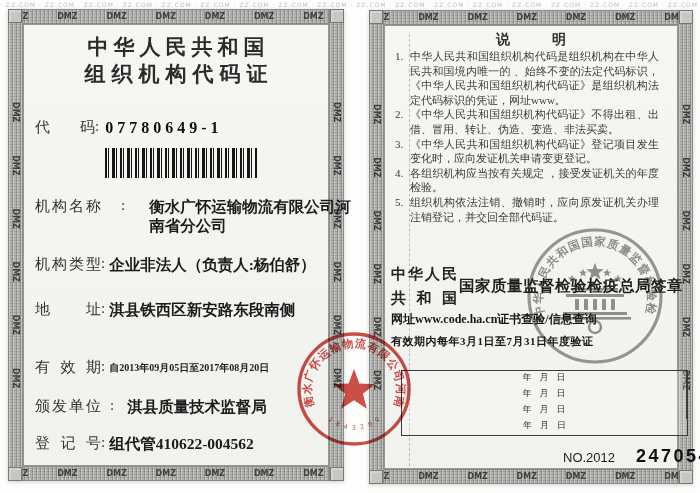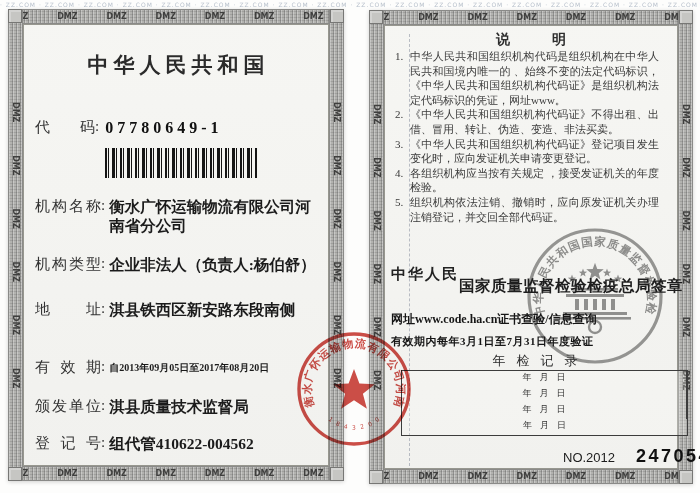--- a/index.html
+++ b/index.html
@@ -39,43 +39,43 @@
   .band-left{left:0;} .band-right{right:0;}
   .corner{
     position:absolute;width:14px;height:14px;background:#c6c6c3;
     box-shadow:inset 0 0 0 1px #777775, inset 3px 3px 0 rgba(255,255,255,.25);
   }
   .c-tl{top:0;left:0;} .c-tr{top:0;right:0;} .c-bl{bottom:0;left:0;} .c-br{bottom:0;right:0;}
   .inner{position:absolute;inset:15px;border:1px solid #97978f;}
   
   .lp-title{position:absolute;left:16px;right:16px;text-align:center;
     font-size:21px;font-weight:600;color:#2b2b2b;}
-  #lp-title1{top:42px;letter-spacing:5px;text-indent:5px;}
+  #lp-title1{top:24px;letter-spacing:5px;text-indent:5px;}
   #lp-title2{top:51px;letter-spacing:6px;text-indent:6px;}
   .lrow{position:absolute;left:27px;display:flex;align-items:flex-start;}
   .lbl{display:inline-block;width:66px;text-align:justify;text-align-last:justify;
     font-size:15px;color:#333;flex:none;}
   .lbl-code{width:60px;}
   .colon{font-size:15px;color:#333;flex:none;}
   .lval{font-size:15.5px;font-weight:600;color:#1b1b1b;margin-left:4px;line-height:19px;}
   #row-code{top:109px;}
   #code-digits{font-size:16px;font-weight:700;letter-spacing:4px;margin-left:6px;color:#111;}
   #barcode{
     position:absolute;left:97px;top:139px;width:153px;height:30px;
     background:repeating-linear-gradient(90deg,
       #141414 0 2px, #f3f3f0 2px 3px,
       #141414 3px 4px, #f3f3f0 4px 7px,
       #141414 7px 10px, #f3f3f0 10px 11px,
       #141414 11px 12px, #f3f3f0 12px 15px);
   }
-  #row-name{top:188px;} #row-name .lval{width:210px;}
+  #row-name{top:188px;gap:20px;} #row-name .lval{width:210px;}
   #row-type{top:246px;}
   #row-addr{top:291px;}
   #row-valid{top:349px;} #row-valid .lval{font-size:10px;white-space:nowrap;}
-  #row-issue{top:388px;}
+  #row-issue{top:388px;gap:9px;}
   #row-reg{top:425px;}
   
   .rp-note-title{position:absolute;top:21px;left:20px;right:20px;text-align:center;
     font-size:14px;font-weight:600;letter-spacing:42px;text-indent:42px;color:#2d2d2d;}
   #notes{position:absolute;left:26px;top:39px;width:264px;z-index:2;}
   .note{display:flex;font-size:11px;line-height:14.6px;color:#3a3a3a;}
   .note-num{flex:none;width:15px;}
   .note-text{flex:1;text-align:justify;}
   #fold-line{position:absolute;left:40px;top:24px;height:432px;border-left:1px dashed rgba(110,120,140,.45);}
   #issuer{position:absolute;left:22px;top:252px;width:66px;z-index:2;
@@ -116,20 +116,21 @@
     <div class="band band-h band-bottom">DMZ DMZ DMZ DMZ DMZ DMZ DMZ DMZ</div>
     <div class="band band-v band-left">DMZ DMZ DMZ DMZ DMZ DMZ</div>
     <div class="band band-v band-right">DMZ DMZ DMZ DMZ DMZ DMZ</div>
     <div class="corner c-tl"></div>
     <div class="corner c-tr"></div>
     <div class="corner c-bl"></div>
     <div class="corner c-br"></div>
     <div class="inner"></div>
 
     <div class="lp-title" id="lp-title1">中华人民共和国</div>
+    <div class="lp-title" id="lp-title2">组织机构代码证</div>
 
     <div class="lrow" id="row-code">
       <span class="lbl lbl-code">代码</span>
       <span class="colon">:</span>
       <span class="lval" id="code-digits">07780649-1</span>
     </div>
     <div id="barcode"></div>
 
     <div class="lrow" id="row-name">
       <span class="lbl">机构名称</span>
@@ -229,27 +230,27 @@
         <rect x="7" y="3" width="4" height="11"></rect>
         <rect x="16" y="3" width="4" height="11"></rect>
         <rect x="-32" y="16" width="64" height="3"></rect>
         <rect x="-36" y="21" width="72" height="2.6"></rect>
         <circle cx="0" cy="31" r="6" fill="none" stroke="#828280" stroke-width="2.4"></circle>
       </g>
     </svg>
 
     <div id="issuer">
       <span class="issuer-line">中华人民</span>
+      <span class="issuer-line">共和国</span>
     </div>
     <div id="website">网址www.code.ha.cn证书查验/信息查询</div>
 
     <div id="issuer-org">国家质量监督检验检疫总局签章</div>
     <div id="validity">有效期内每年3月1日至7月31日年度验证</div>
 
-    <div id="annual-title">年检记录</div>
 
     <div id="annual-table">
       <div class="atd">
         <div class="atd-foot">年月日</div>
       </div>
       <div class="atd">
         <div class="atd-foot">年月日</div>
       </div>
       <div class="atd">
         <div class="atd-foot">年月日</div>

